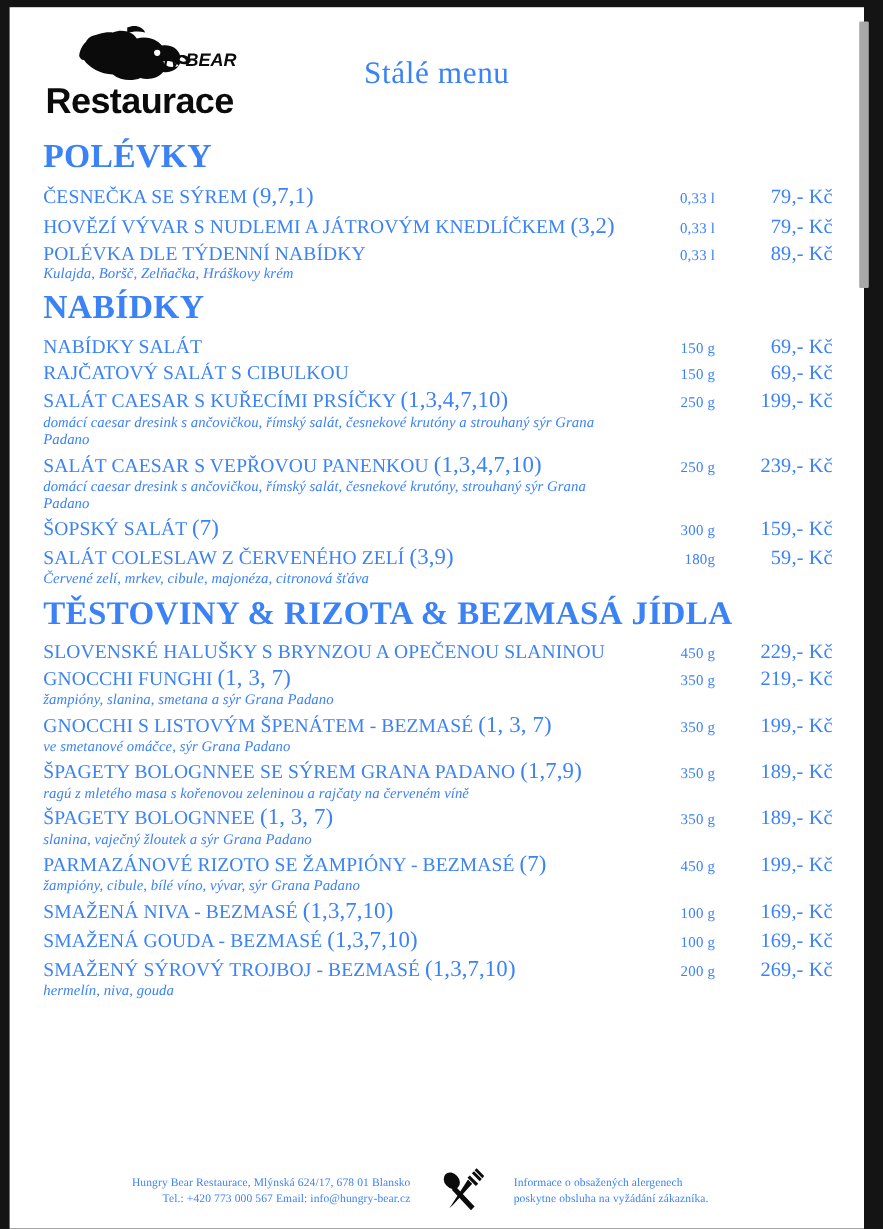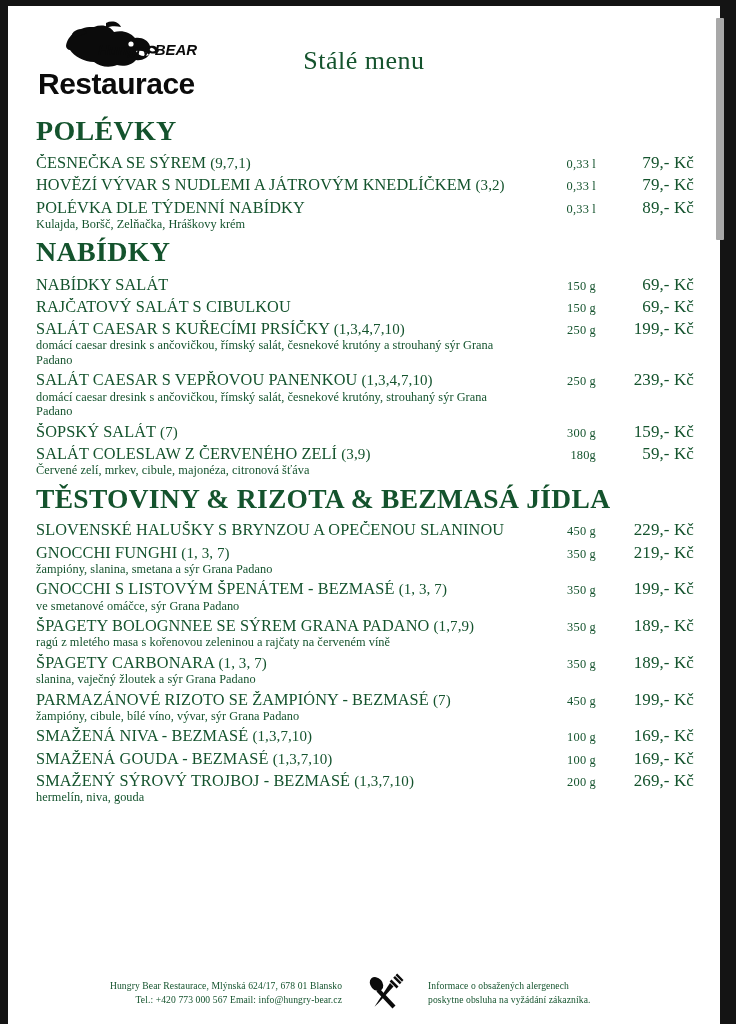--- a/index.html
+++ b/index.html
@@ -20,21 +20,21 @@
 
   .page {
     position: absolute;
     left: 8px;
     top: 6px;
     width: 712px;
     height: 1018px;
     background: #ffffff;
     overflow: hidden;
     font-family: "Liberation Serif", serif;
-    color: #14532d;
+    color: #3b82f6;
   }
 
   .scrollbar-track {
     position: absolute;
     right: 12px;
     top: 0;
     width: 8px;
     height: 1024px;
     background: transparent;
   }
@@ -98,38 +98,39 @@
     margin-top: 3px;
   }
   .item-name {
     flex: 1 1 auto;
     font-size: 16.3px;
     letter-spacing: 0.1px;
     white-space: nowrap;
     overflow: hidden;
   }
   .item-name .alg {
-    font-size: 15px;
+    font-size: 19px;
   }
   .item-portion {
     flex: 0 0 74px;
     text-align: right;
     font-size: 12.4px;
     letter-spacing: 0.2px;
     padding-right: 16px;
   }
   .item-price {
     flex: 0 0 82px;
     text-align: right;
     font-size: 17px;
     letter-spacing: 0.1px;
   }
 
   .item-desc {
     font-size: 12.3px;
+    font-style: italic;
     line-height: 1.18;
     padding-right: 186px;
     margin-top: 0px;
     letter-spacing: 0.05px;
   }
 
   
   .footer {
     position: absolute;
     left: 0;
@@ -264,21 +265,21 @@
             <div class="item-price">199,- Kč</div>
           </div>
           <div class="item-desc">ve smetanové omáčce, sýr Grana Padano</div>
           <div class="item">
             <div class="item-name"><span>ŠPAGETY BOLOGNNEE SE SÝREM GRANA PADANO</span> <span class="alg">(1,7,9)</span></div>
             <div class="item-portion">350 g</div>
             <div class="item-price">189,- Kč</div>
           </div>
           <div class="item-desc">ragú z mletého masa s kořenovou zeleninou a rajčaty na červeném víně</div>
           <div class="item">
-            <div class="item-name"><span>ŠPAGETY CARBONARA</span> <span class="alg">(1, 3, 7)</span></div>
+            <div class="item-name"><span>ŠPAGETY BOLOGNNEE</span> <span class="alg">(1, 3, 7)</span></div>
             <div class="item-portion">350 g</div>
             <div class="item-price">189,- Kč</div>
           </div>
           <div class="item-desc">slanina, vaječný žloutek a sýr Grana Padano</div>
           <div class="item">
             <div class="item-name"><span>PARMAZÁNOVÉ RIZOTO SE ŽAMPIÓNY - BEZMASÉ</span> <span class="alg">(7)</span></div>
             <div class="item-portion">450 g</div>
             <div class="item-price">199,- Kč</div>
           </div>
           <div class="item-desc">žampióny, cibule, bílé víno, vývar, sýr Grana Padano</div>

